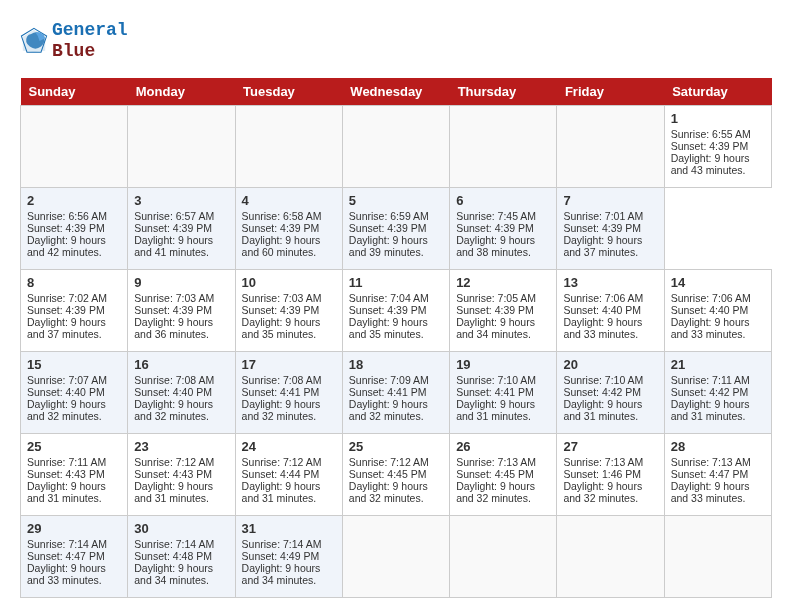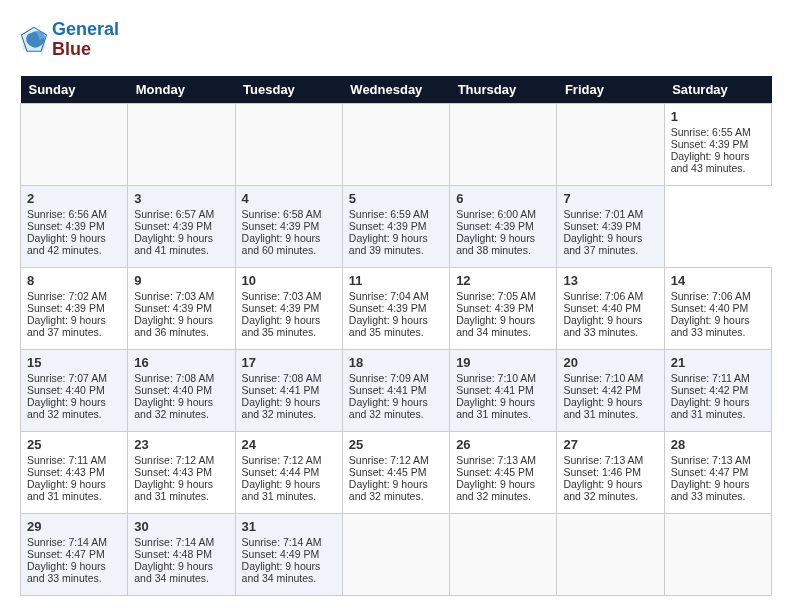--- a/index.html
+++ b/index.html
@@ -22,20 +22,21 @@
       gap: 4px;
     }
     .logo-text {
       font-size: 18px;
       font-weight: bold;
       color: #333;
       line-height: 1.1;
     }
     .logo-text span {
       color: #1a6fb3;
+      font-family: Liberation Mono, monospace;
     }
     .logo-icon {
       width: 28px;
       height: 28px;
     }
     .title-block {
       text-align: right;
     }
     .month-title {
       font-size: 32px;
@@ -45,21 +46,21 @@
     .location {
       font-size: 15px;
       color: #555;
     }
     table {
       width: 100%;
       border-collapse: collapse;
       table-layout: fixed;
     }
     thead tr th {
-      background: #0f172a;
+      background: #b91c1c;
       color: #fff;
       text-align: left;
       padding: 6px 8px;
       font-size: 13px;
       font-weight: bold;
     }
     tbody tr td {
       border: 1px solid #ccc;
       vertical-align: top;
       padding: 5px 6px;
@@ -125,21 +126,21 @@
         <td class="empty-cell"></td>
         <td class="empty-cell"></td>
         <td class="empty-cell"></td>
         <td><span class="day-number">1</span><span>Sunrise: 6:55 AM</span><br><span>Sunset: 4:39 PM</span><br><span>Daylight: 9 hours and 43 minutes.</span></td>
       </tr>
       <tr>
         <td><span class="day-number">2</span><span>Sunrise: 6:56 AM</span><br><span>Sunset: 4:39 PM</span><br><span>Daylight: 9 hours and 42 minutes.</span></td>
         <td><span class="day-number">3</span><span>Sunrise: 6:57 AM</span><br><span>Sunset: 4:39 PM</span><br><span>Daylight: 9 hours and 41 minutes.</span></td>
         <td><span class="day-number">4</span><span>Sunrise: 6:58 AM</span><br><span>Sunset: 4:39 PM</span><br><span>Daylight: 9 hours and 60 minutes.</span></td>
         <td><span class="day-number">5</span><span>Sunrise: 6:59 AM</span><br><span>Sunset: 4:39 PM</span><br><span>Daylight: 9 hours and 39 minutes.</span></td>
-        <td><span class="day-number">6</span><span>Sunrise: 6:00 AM</span><br><span>Sunset: 4:39 PM</span><br><span>Daylight: 9 hours and 38 minutes.</span></td>
+        <td><span class="day-number">6</span><span>Sunrise: 7:45 AM</span><br><span>Sunset: 4:39 PM</span><br><span>Daylight: 9 hours and 38 minutes.</span></td>
         <td><span class="day-number">7</span><span>Sunrise: 7:01 AM</span><br><span>Sunset: 4:39 PM</span><br><span>Daylight: 9 hours and 37 minutes.</span></td>
       </tr>
       <tr>
         <td><span class="day-number">8</span><span>Sunrise: 7:02 AM</span><br><span>Sunset: 4:39 PM</span><br><span>Daylight: 9 hours and 37 minutes.</span></td>
         <td><span class="day-number">9</span><span>Sunrise: 7:03 AM</span><br><span>Sunset: 4:39 PM</span><br><span>Daylight: 9 hours and 36 minutes.</span></td>
         <td><span class="day-number">10</span><span>Sunrise: 7:03 AM</span><br><span>Sunset: 4:39 PM</span><br><span>Daylight: 9 hours and 35 minutes.</span></td>
         <td><span class="day-number">11</span><span>Sunrise: 7:04 AM</span><br><span>Sunset: 4:39 PM</span><br><span>Daylight: 9 hours and 35 minutes.</span></td>
         <td><span class="day-number">12</span><span>Sunrise: 7:05 AM</span><br><span>Sunset: 4:39 PM</span><br><span>Daylight: 9 hours and 34 minutes.</span></td>
         <td><span class="day-number">13</span><span>Sunrise: 7:06 AM</span><br><span>Sunset: 4:40 PM</span><br><span>Daylight: 9 hours and 33 minutes.</span></td>
         <td><span class="day-number">14</span><span>Sunrise: 7:06 AM</span><br><span>Sunset: 4:40 PM</span><br><span>Daylight: 9 hours and 33 minutes.</span></td>

